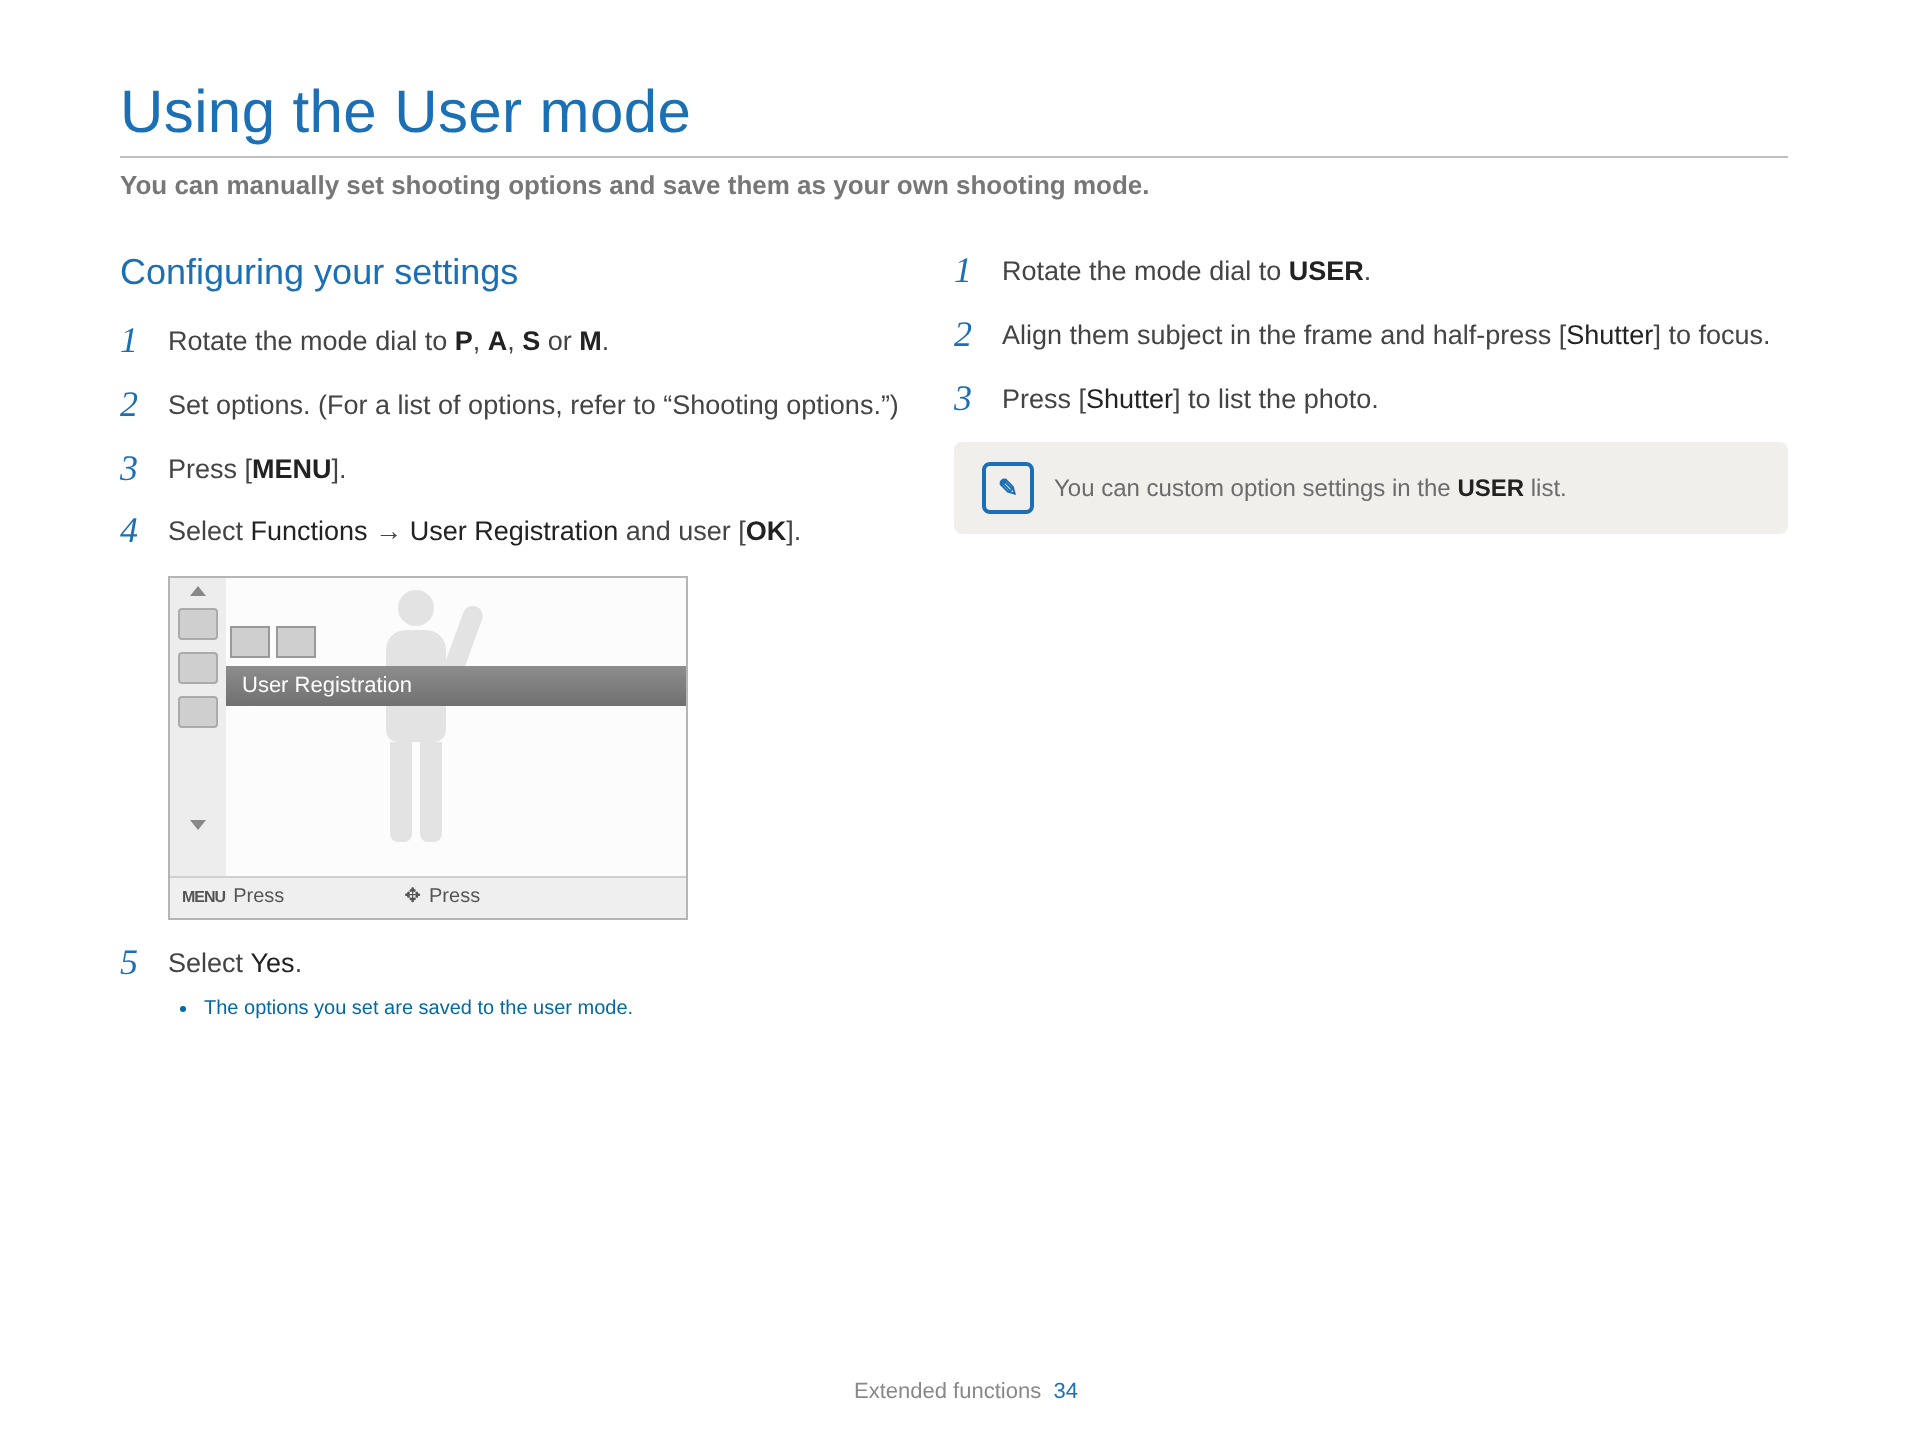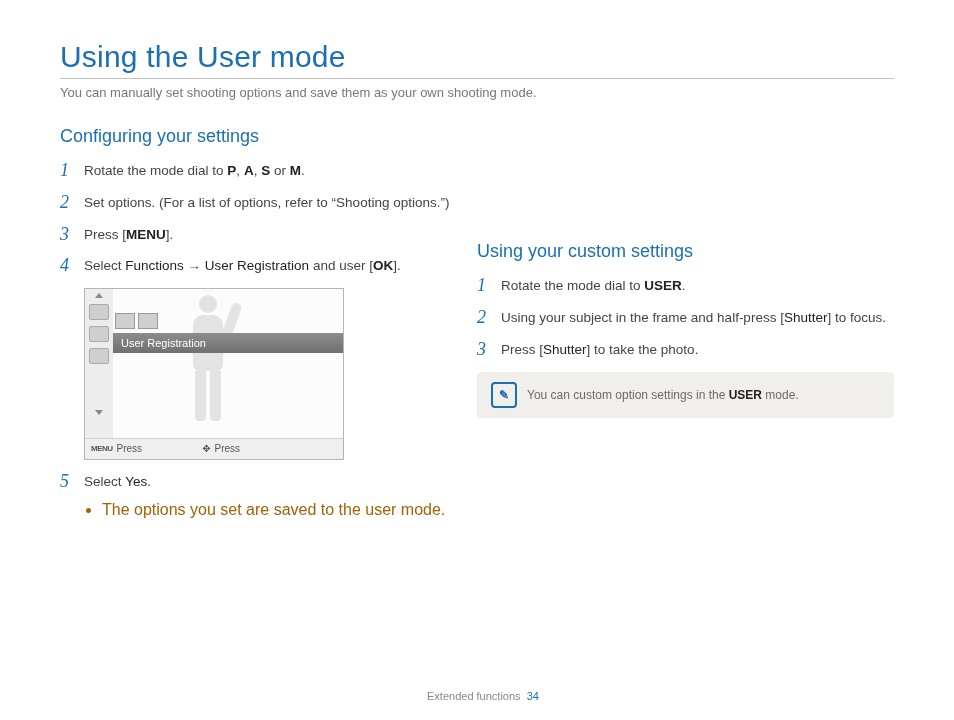--- a/index.html
+++ b/index.html
@@ -20,24 +20,24 @@
     margin:0 0 4px 0;
     letter-spacing:0.2px;
   }
   .title-rule{
     border:none;border-top:1px solid #bfbfbf;
     margin:0 0 6px 0;
   }
   .intro{
     font-size:13px;color:#777;
     margin:0 0 26px 0;
-    font-weight:400;
+    font-weight:700;
   }
   .columns{
-    display:flex;align-items:center;
+    display:flex;
   }
   .col{flex:1;min-width:0;}
   h2.section-title{
     font-size:18px;color:#1a6fb5;
     font-weight:400;margin:0 0 14px 0;
   }
   ol.steps{list-style:none;margin:0;padding:0;}
   ol.steps>li{
     display:flex;align-items:flex-start;
     margin-bottom:12px;font-size:13.5px;line-height:1.45;
@@ -47,21 +47,21 @@
     font-family:Georgia,"Times New Roman",serif;
     font-style:italic;font-size:18px;color:#1a6fb5;
     width:18px;flex:0 0 18px;margin-right:6px;
     line-height:1.1;
   }
   .step-body{flex:1;}
   .step-body .bold{font-weight:400;color:#222;}
   .sym{font-weight:700;color:#222;font-family:Arial,sans-serif;}
   ul.sub{
     list-style:disc;margin:6px 0 0 18px;padding:0;
-    font-size:16px;color:#a16207;
+    font-size:10px;color:#0369a1;
   }
   
   .lcd{
     width:260px;height:172px;border:1px solid #b5b5b5;
     margin:10px 0 4px 24px;position:relative;
     background:#fff;box-sizing:border-box;
   }
   .lcd-side{
     position:absolute;left:0;top:0;bottom:20px;width:28px;
     background:#ededed;border-right:1px solid #d0d0d0;
@@ -204,50 +204,49 @@
           <ul class="sub">
             <li>The options you set are saved to the user mode.</li>
           </ul>
         </span>
       </li>
 
     </ol>
   </div>
 
   <div class="col">
-    <h2 class="section-title">Using your custom settings</h2>
     <ol class="steps">
 
       <li>
         <span class="step-num">1</span>
         <span class="step-body">
           <span>Rotate the mode dial to </span><span class="sym">USER</span><span>.</span>
         </span>
       </li>
 
       <li>
         <span class="step-num">2</span>
         <span class="step-body">
-          <span>Using your subject in the frame and half-press [</span><span class="bold">Shutter</span><span>] to focus.</span>
+          <span>Align them subject in the frame and half-press [</span><span class="bold">Shutter</span><span>] to focus.</span>
         </span>
       </li>
 
       <li>
         <span class="step-num">3</span>
         <span class="step-body">
-          <span>Press [</span><span class="bold">Shutter</span><span>] to take the photo.</span>
+          <span>Press [</span><span class="bold">Shutter</span><span>] to list the photo.</span>
         </span>
       </li>
 
     </ol>
 
     <div class="note">
       <div class="note-ic">✎</div>
       <div>
-        <span>You can custom option settings in the </span><span class="sym">USER</span><span> mode.</span>
+        <span>You can custom option settings in the </span><span class="sym">USER</span><span> list.</span>
       </div>
     </div>
   </div>
 
 </div>
 
 <div class="page-foot">
   <span>Extended functions</span>&nbsp;&nbsp;<span class="pn">34</span>
 </div>
 

